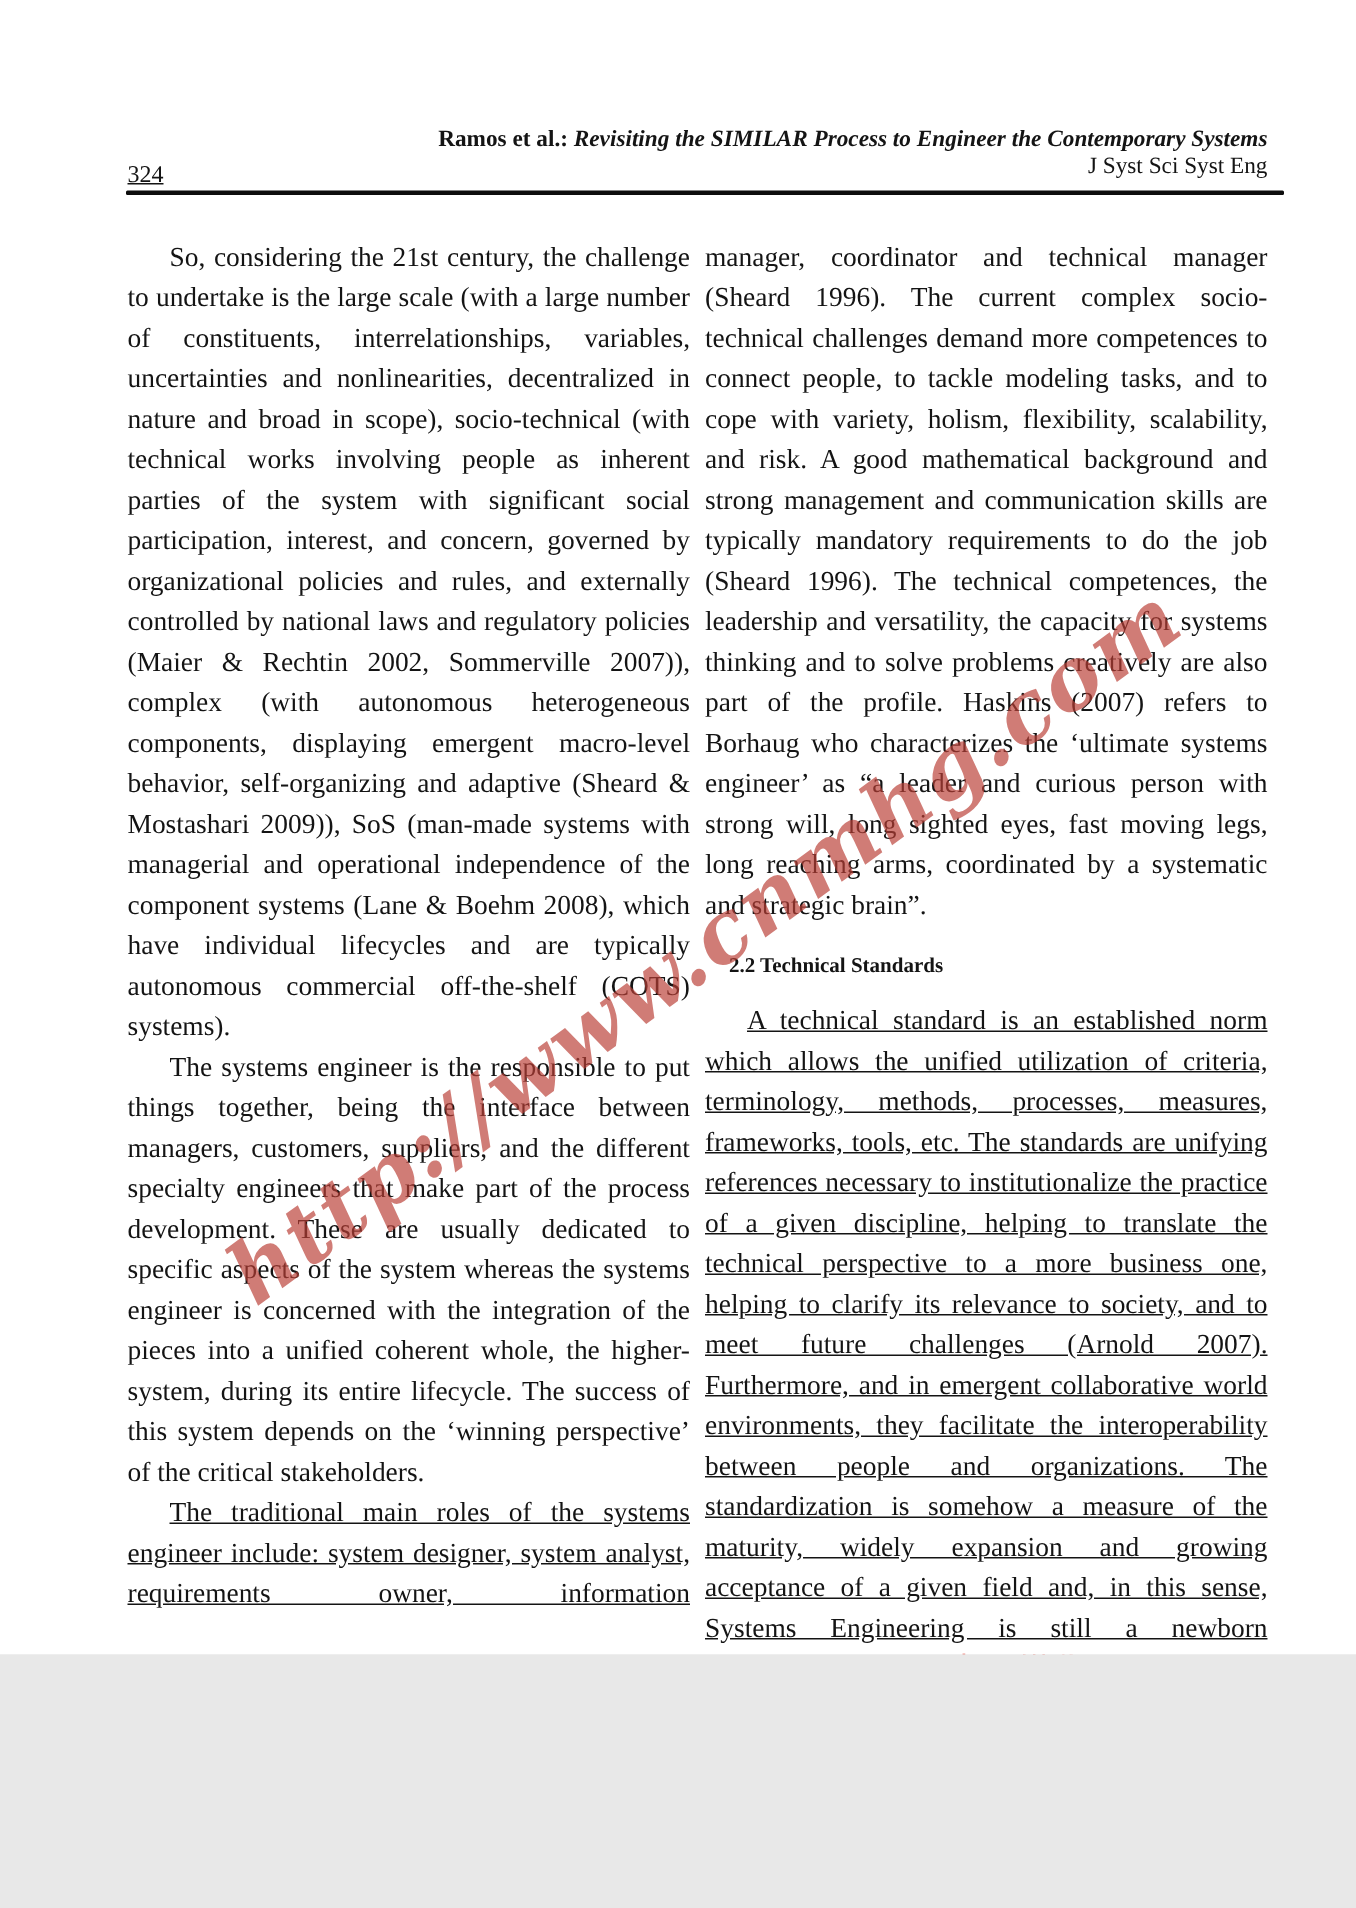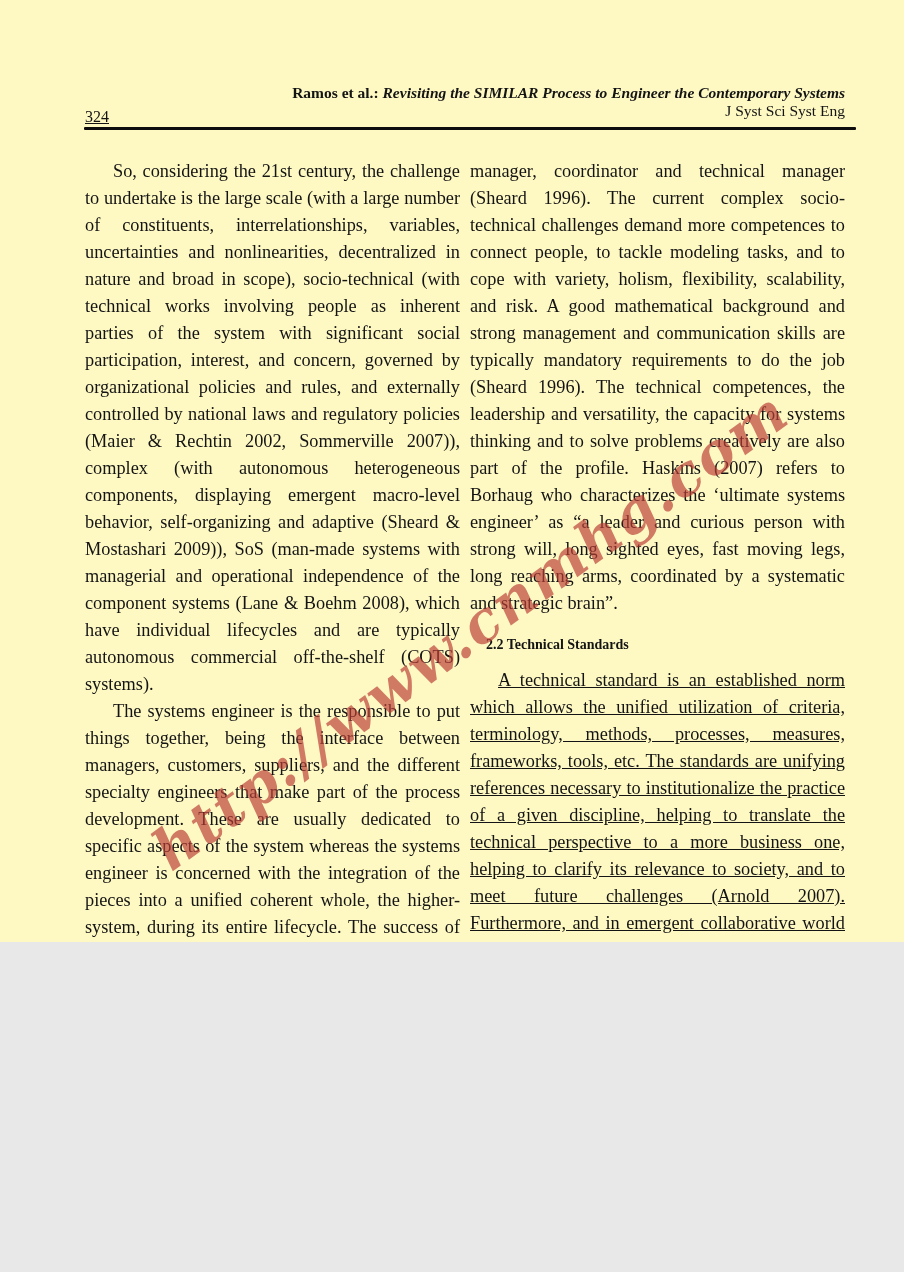--- a/index.html
+++ b/index.html
@@ -1,19 +1,19 @@
 <!DOCTYPE html>
 <html><head>
 <meta charset="utf-8">
 <style>
   html,body{margin:0;padding:0;background:#e8e8e8;}
   .page{
     position:relative;
-    width:904px;height:942px;
-    background:#fef9c3;
+    width:904px;height:1103px;
+    background:#ffffff;
     font-family:"Liberation Serif", serif;
     color:#141414;
     overflow:hidden;
   }
   
   .header{position:absolute;top:84px;left:85px;right:59px;height:40px;}
   .cite-line{text-align:right;font-size:15.5px;line-height:18px;white-space:nowrap;}
   .cite-bold{font-weight:bold;}
   .cite-italic{font-weight:bold;font-style:italic;}
   .journal-line{text-align:right;font-size:15.5px;line-height:18px;}
@@ -74,20 +74,21 @@
     <div class="page-number">324</div>
   </div>
 
   <div class="rule"></div>
 
   <div class="columns">
 
     <section class="col">
       <p class="para indent">So, considering the 21st century, the challenge to undertake is the large scale (with a large number of constituents, interrelationships, variables, uncertainties and nonlinearities, decentralized in nature and broad in scope), socio-technical (with technical works involving people as inherent parties of the system with significant social participation, interest, and concern, governed by organizational policies and rules, and externally controlled by national laws and regulatory policies (Maier &amp; Rechtin 2002, Sommerville 2007)), complex (with autonomous heterogeneous components, displaying emergent macro-level behavior, self-organizing and adaptive (Sheard &amp; Mostashari 2009)), SoS (man-made systems with managerial and operational independence of the component systems (Lane &amp; Boehm 2008), which have individual lifecycles and are typically autonomous commercial off-the-shelf (COTS) systems).</p>
       <p class="para indent">The systems engineer is the responsible to put things together, being the interface between managers, customers, suppliers, and the different specialty engineers that make part of the process development. These are usually dedicated to specific aspects of the system whereas the systems engineer is concerned with the integration of the pieces into a unified coherent whole, the higher-system, during its entire lifecycle. The success of this system depends on the ‘winning perspective’ of the critical stakeholders.</p>
+      <p class="para indent justify-last">The traditional main roles of the systems engineer include: system designer, system analyst, requirements owner, information</p>
     </section>
 
     <section class="col">
       <p class="para">manager, coordinator and technical manager (Sheard 1996). The current complex socio-technical challenges demand more competences to connect people, to tackle modeling tasks, and to cope with variety, holism, flexibility, scalability, and risk. A good mathematical background and strong management and communication skills are typically mandatory requirements to do the job (Sheard 1996). The technical competences, the leadership and versatility, the capacity for systems thinking and to solve problems creatively are also part of the profile. Haskins (2007) refers to Borhaug who characterizes the ‘ultimate systems engineer’ as “a leader and curious person with strong will, long sighted eyes, fast moving legs, long reaching arms, coordinated by a systematic and strategic brain”.</p>
       <h2 class="section-heading">2.2 Technical Standards</h2>
       <p class="para indent justify-last">A technical standard is an established norm which allows the unified utilization of criteria, terminology, methods, processes, measures, frameworks, tools, etc. The standards are unifying references necessary to institutionalize the practice of a given discipline, helping to translate the technical perspective to a more business one, helping to clarify its relevance to society, and to meet future challenges (Arnold 2007). Furthermore, and in emergent collaborative world environments, they facilitate the interoperability between people and organizations. The standardization is somehow a measure of the maturity, widely expansion and growing acceptance of a given field and, in this sense, Systems Engineering is still a newborn</p>
 
       <div class="tail">
         <span class="t-area">area</span>
         <span class="t-def">definitions and</span>

